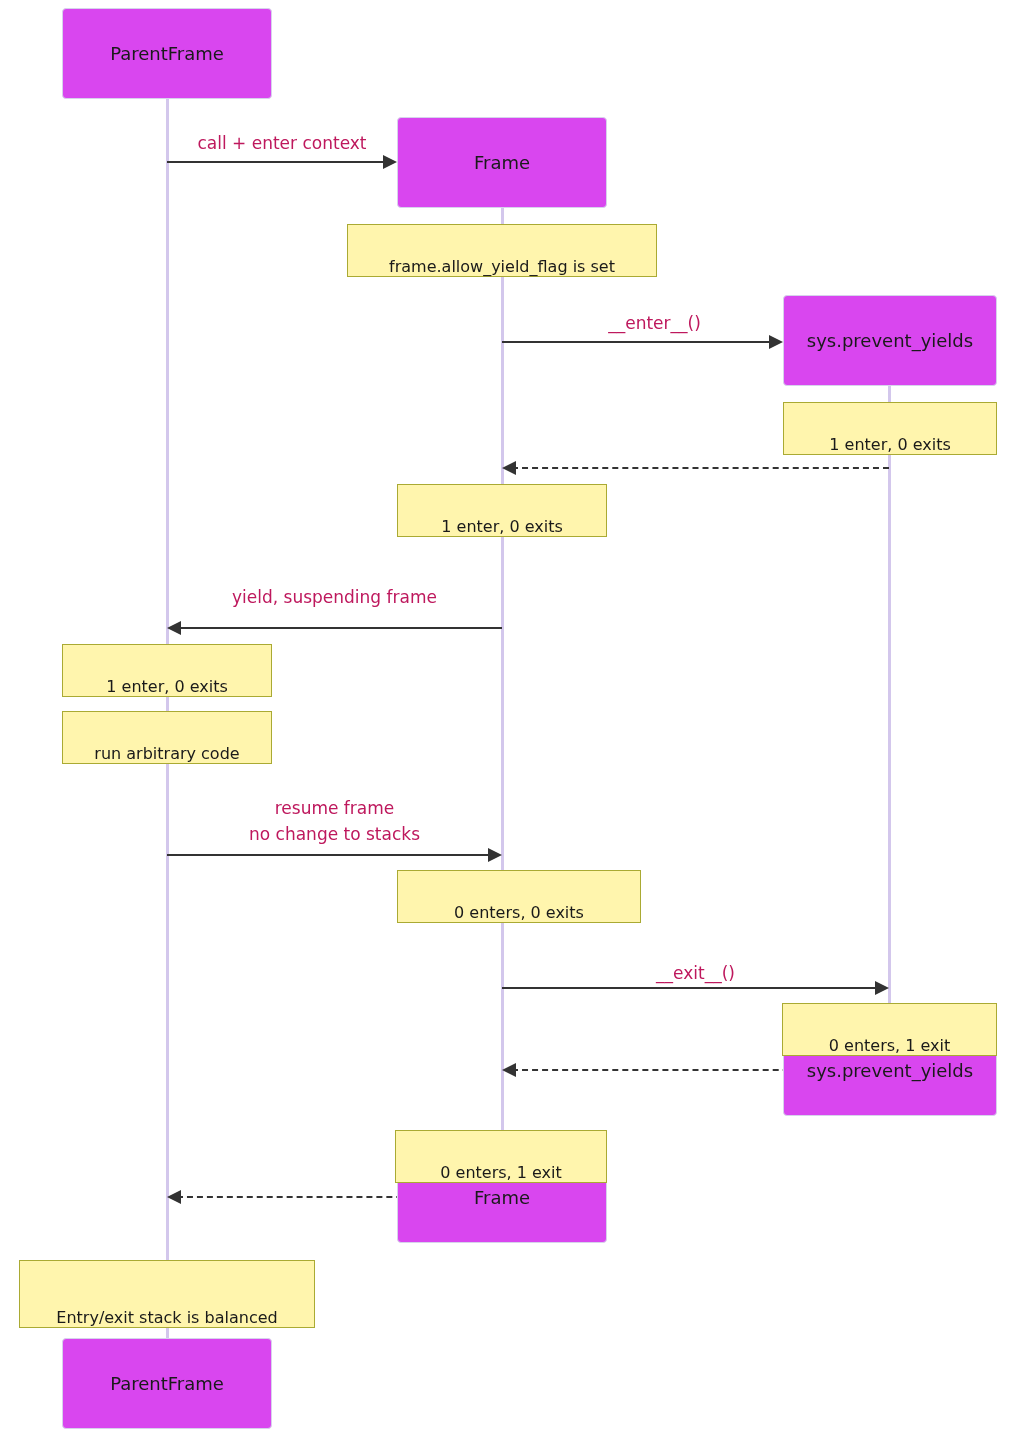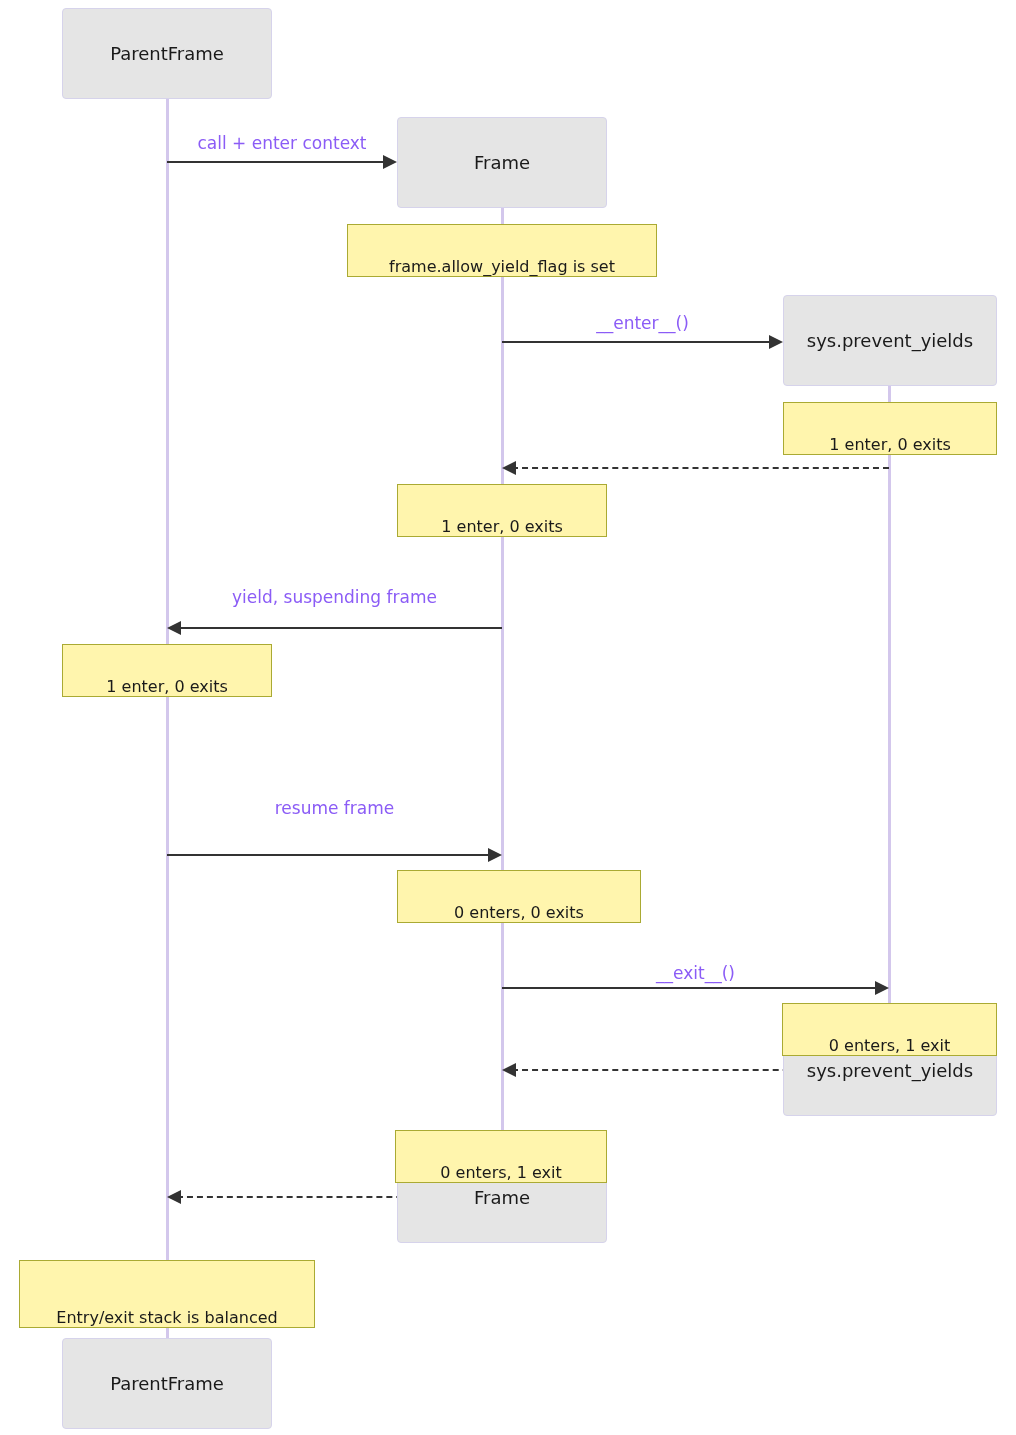--- a/index.html
+++ b/index.html
@@ -1,31 +1,31 @@
 <!DOCTYPE html>
 <html><head>
 <meta charset="utf-8">
 <style>
   html,body{margin:0;padding:0;background:#ffffff;}
   .diagram{position:relative;width:1016px;height:1435px;background:#ffffff;overflow:hidden;
            font-family:"DejaVu Sans","Liberation Sans",sans-serif;}
   .lifeline{position:absolute;width:3px;background:#d3c7ec;z-index:1;}
-  .actor{position:absolute;background:#e5e5e5;border:1px solid #d6d3eb;border-radius:4px;
+  .actor{position:absolute;background:#d946ef;border:1px solid #d6d3eb;border-radius:4px;
          display:flex;align-items:center;justify-content:center;z-index:3;
          font-size:18px;color:#1a1a1a;box-sizing:border-box;}
   .note{position:absolute;background:#FFF5AD;border:1px solid #AAAA33;
         display:flex;align-items:flex-end;justify-content:center;z-index:4;
         font-size:16px;color:#1a1a1a;box-sizing:border-box;}
   .msg{position:absolute;left:0;top:0;z-index:2;}
   .mline{position:absolute;height:0;border-top:2px solid #333333;}
   .mline.dashed{border-top-style:dashed;}
   .ahead{position:absolute;width:0;height:0;border-top:7px solid transparent;border-bottom:7px solid transparent;}
   .ahead.right{border-left:14px solid #333333;}
   .ahead.left{border-right:14px solid #333333;}
-  .mlabel{position:absolute;text-align:center;font-size:17px;color:#8b5cf6;line-height:26px;}
+  .mlabel{position:absolute;text-align:center;font-size:17px;color:#be185d;line-height:26px;}
 </style>
 </head>
 <body>
 
 <div class="diagram">
 
   <div class="lifeline" style="left:166px;top:99px;height:1239px"></div>
   <div class="lifeline" style="left:501px;top:208px;height:944px"></div>
   <div class="lifeline" style="left:888px;top:386px;height:639px"></div>
 
@@ -33,21 +33,21 @@
     <div class="mline" style="left:167px;top:161px;width:220px"></div>
     <div class="ahead right" style="left:383px;top:155px"></div>
     <div class="mlabel" style="left:167px;top:130px;width:230px">
       <div>call + enter context</div>
     </div>
   </div>
 
   <div class="msg">
     <div class="mline" style="left:502px;top:341px;width:271px"></div>
     <div class="ahead right" style="left:769px;top:335px"></div>
-    <div class="mlabel" style="left:502px;top:310px;width:281px">
+    <div class="mlabel" style="left:514px;top:310px;width:281px">
       <div>__enter__()</div>
     </div>
   </div>
 
   <div class="msg">
     <div class="mline dashed" style="left:512px;top:467px;width:377px"></div>
     <div class="ahead left" style="left:502px;top:461px"></div>
   </div>
 
   <div class="msg">
@@ -56,20 +56,21 @@
     <div class="mlabel" style="left:167px;top:584px;width:335px">
       <div>yield, suspending frame</div>
     </div>
   </div>
 
   <div class="msg">
     <div class="mline" style="left:167px;top:854px;width:325px"></div>
     <div class="ahead right" style="left:488px;top:848px"></div>
     <div class="mlabel" style="left:167px;top:795px;width:335px">
       <div>resume frame</div>
+      <div>no change to stacks</div>
     </div>
   </div>
 
   <div class="msg">
     <div class="mline" style="left:502px;top:987px;width:377px"></div>
     <div class="ahead right" style="left:875px;top:981px"></div>
     <div class="mlabel" style="left:502px;top:960px;width:387px">
       <div>__exit__()</div>
     </div>
   </div>
@@ -108,20 +109,23 @@
   </div>
   <div class="note" style="left:783px;top:402px;width:214px;height:53px">
     <span>1 enter, 0 exits</span>
   </div>
   <div class="note" style="left:397px;top:484px;width:210px;height:53px">
     <span>1 enter, 0 exits</span>
   </div>
   <div class="note" style="left:62px;top:644px;width:210px;height:53px">
     <span>1 enter, 0 exits</span>
   </div>
+  <div class="note" style="left:62px;top:711px;width:210px;height:53px">
+    <span>run arbitrary code</span>
+  </div>
   <div class="note" style="left:397px;top:870px;width:244px;height:53px">
     <span>0 enters, 0 exits</span>
   </div>
   <div class="note" style="left:782px;top:1003px;width:215px;height:53px">
     <span>0 enters, 1 exit</span>
   </div>
   <div class="note" style="left:395px;top:1130px;width:212px;height:53px">
     <span>0 enters, 1 exit</span>
   </div>
   <div class="note" style="left:19px;top:1260px;width:296px;height:68px">

